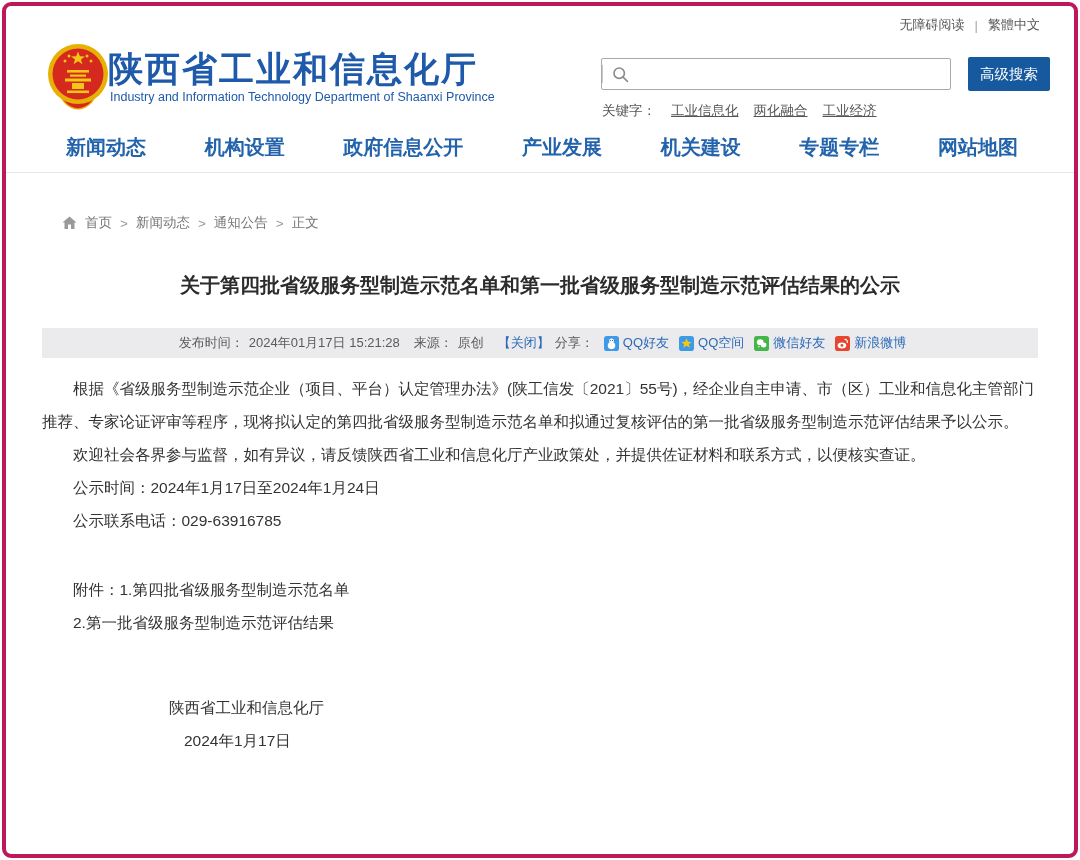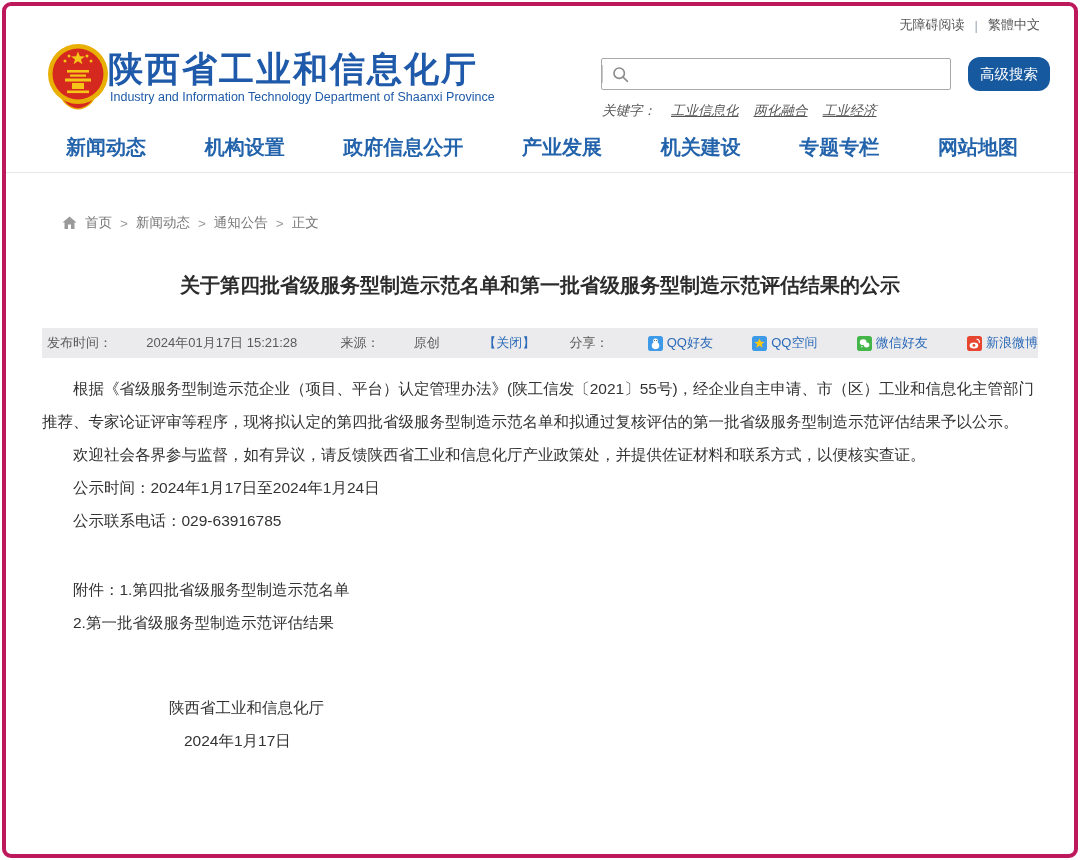--- a/index.html
+++ b/index.html
@@ -51,26 +51,26 @@
     font-family: inherit; background: transparent;
   }
   .search-box input::placeholder { color: #8a8a8a; }
   .search-divider { width: 1px; height: 18px; background: #c9c9c9; }
   .mag-btn { width: 34px; height: 100%; display: flex; align-items: center; justify-content: center; cursor: pointer; }
   .adv-btn {
     position: absolute; left: 962px; top: 51px;
     width: 82px; height: 34px;
     background: #17599e; color: #fff;
     border: none; font-size: 14.5px; font-family: inherit;
-    cursor: pointer; border-radius: 12px;
+    cursor: pointer; border-radius: 2px;
   }
   .keywords {
     position: absolute; left: 596px; top: 96px;
     font-size: 13.5px; color: #555;
-    display: flex; align-items: center; gap: 15px; font-style: italic;
+    display: flex; align-items: center; gap: 15px;
   }
   .keywords a { color: #555; text-decoration: underline; cursor: pointer; }
 
   
   .nav {
     position: absolute; left: 40px; top: 128px; width: 1000px;
     display: flex; justify-content: space-between;
     padding: 0 28px 0 20px;
   }
   .nav a {
@@ -89,21 +89,21 @@
   .breadcrumb .sep { color: #999; }
 
   
   .article-title {
     position: absolute; left: 0; right: 0; top: 266px;
     text-align: center; font-size: 20px; font-weight: bold; color: #2c2c2c;
   }
   .meta-bar {
     position: absolute; left: 36px; right: 36px; top: 322px; height: 30px;
     background: #ebebed;
-    display: flex; align-items: center; justify-content: space-between;
+    display: flex; align-items: center; justify-content: center;
     font-size: 13px; color: #5a5a5a; white-space: nowrap;
   }
   .meta-bar .chunk { margin: 0 5px; }
   .meta-close { color: #2a6ab8; cursor: pointer; margin: 0 5px; }
   .share-link {
     color: #2a6ab8; display: inline-flex; align-items: center;
     margin-left: 10px; cursor: pointer; text-decoration: none;
   }
   .share-link svg { margin-right: 4px; }
 

